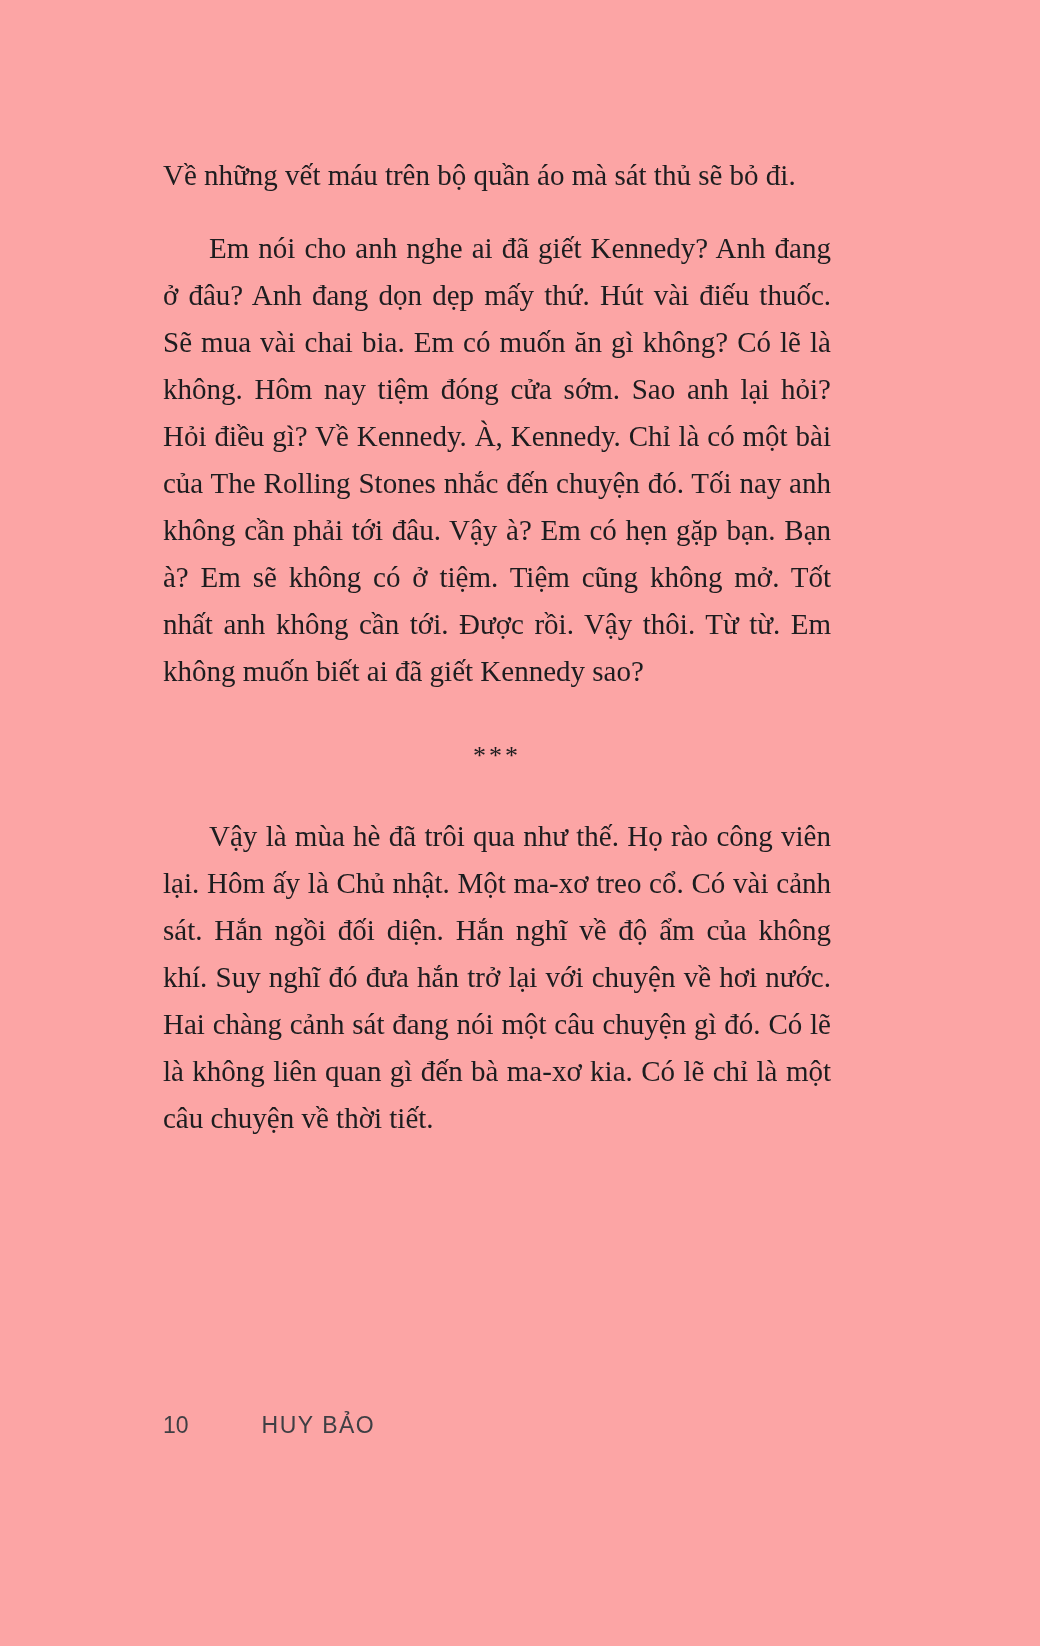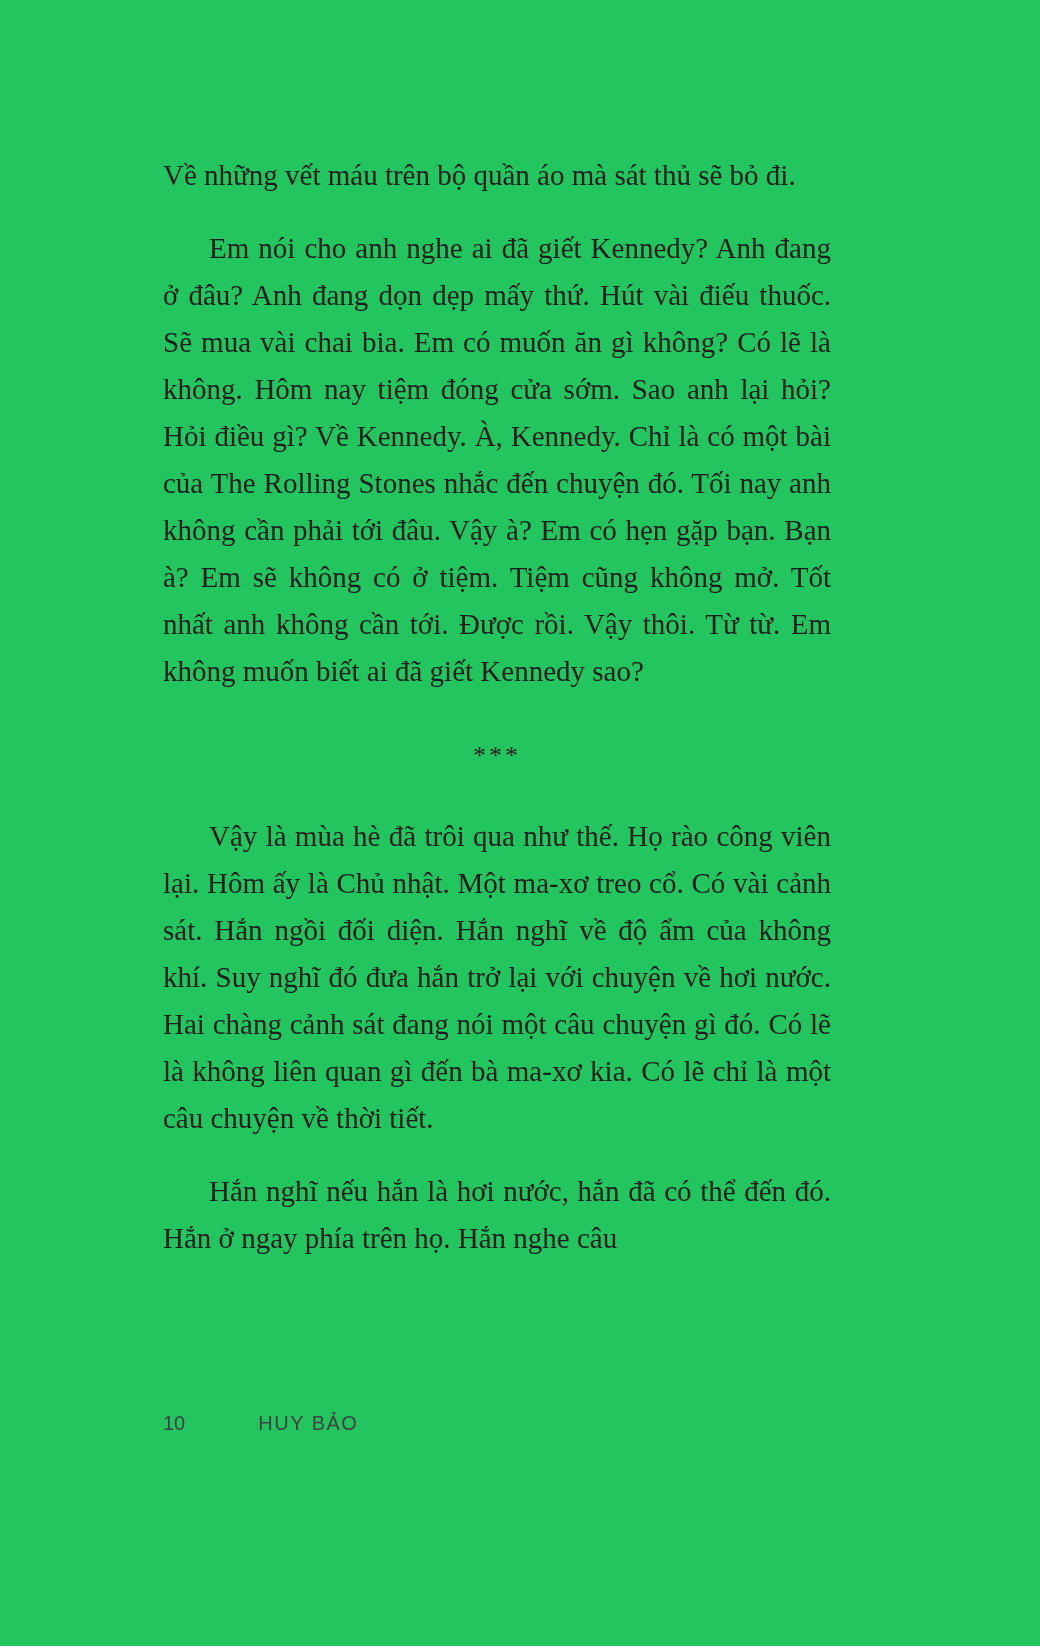--- a/index.html
+++ b/index.html
@@ -4,21 +4,21 @@
 <style>
   html, body {
     margin: 0;
     padding: 0;
     background: #ffffff;
   }
   .page {
     position: relative;
     width: 1040px;
     height: 1646px;
-    background: #22c55e;
+    background: #fca5a5;
     overflow: hidden;
     font-family: "Liberation Serif", "DejaVu Serif", serif;
     color: #1d1d1f;
   }
   .text-block {
     position: absolute;
     top: 152px;
     left: 163px;
     width: 668px;
   }
@@ -41,21 +41,21 @@
     color: #1d1d1f;
   }
   .footer {
     position: absolute;
     left: 163px;
     top: 1412px;
     display: flex;
     align-items: baseline;
     gap: 32px;
     font-family: "Liberation Sans", "DejaVu Sans", sans-serif;
-    font-size: 20px;
+    font-size: 23px;
     color: #3f3f44;
   }
   .footer .page-number {
     color: #3f3f44;
   }
   .footer .author {
     letter-spacing: 1.5px;
     color: #3f3f44;
     margin-left: 41px;
   }
@@ -68,21 +68,20 @@
   <div class="text-block">
 
     <p class="para">Về những vết máu trên bộ quần áo mà sát thủ sẽ bỏ đi.</p>
 
     <p class="para indent">Em nói cho anh nghe ai đã giết Kennedy? Anh đang ở đâu? Anh đang dọn dẹp mấy thứ. Hút vài điếu thuốc. Sẽ mua vài chai bia. Em có muốn ăn gì không? Có lẽ là không. Hôm nay tiệm đóng cửa sớm. Sao anh lại hỏi? Hỏi điều gì? Về Kennedy. À, Kennedy. Chỉ là có một bài của The Rolling Stones nhắc đến chuyện đó. Tối nay anh không cần phải tới đâu. Vậy à? Em có hẹn gặp bạn. Bạn à? Em sẽ không có ở tiệm. Tiệm cũng không mở. Tốt nhất anh không cần tới. Được rồi. Vậy thôi. Từ từ. Em không muốn biết ai đã giết Kennedy sao?</p>
 
     <div class="separator">***</div>
 
     <p class="para indent">Vậy là mùa hè đã trôi qua như thế. Họ rào công viên lại. Hôm ấy là Chủ nhật. Một ma-xơ treo cổ. Có vài cảnh sát. Hắn ngồi đối diện. Hắn nghĩ về độ ẩm của không khí. Suy nghĩ đó đưa hắn trở lại với chuyện về hơi nước. Hai chàng cảnh sát đang nói một câu chuyện gì đó. Có lẽ là không liên quan gì đến bà ma-xơ kia. Có lẽ chỉ là một câu chuyện về thời tiết.</p>
 
-    <p class="para indent">Hắn nghĩ nếu hắn là hơi nước, hắn đã có thể đến đó. Hắn ở ngay phía trên họ. Hắn nghe câu</p>
 
   </div>
 
   <div class="footer">
     <span class="page-number">10</span>
     <span class="author">HUY BẢO</span>
   </div>
 
 </div>
 

